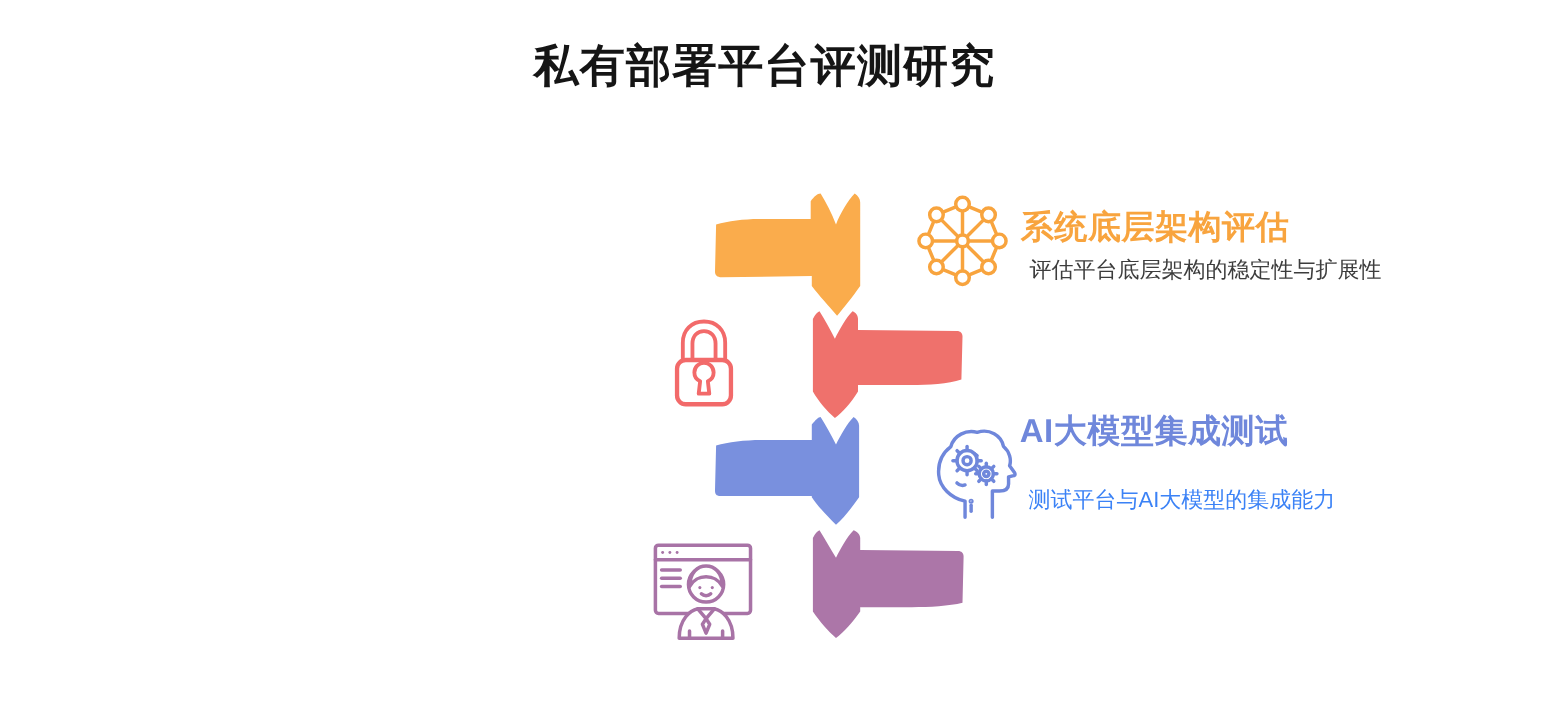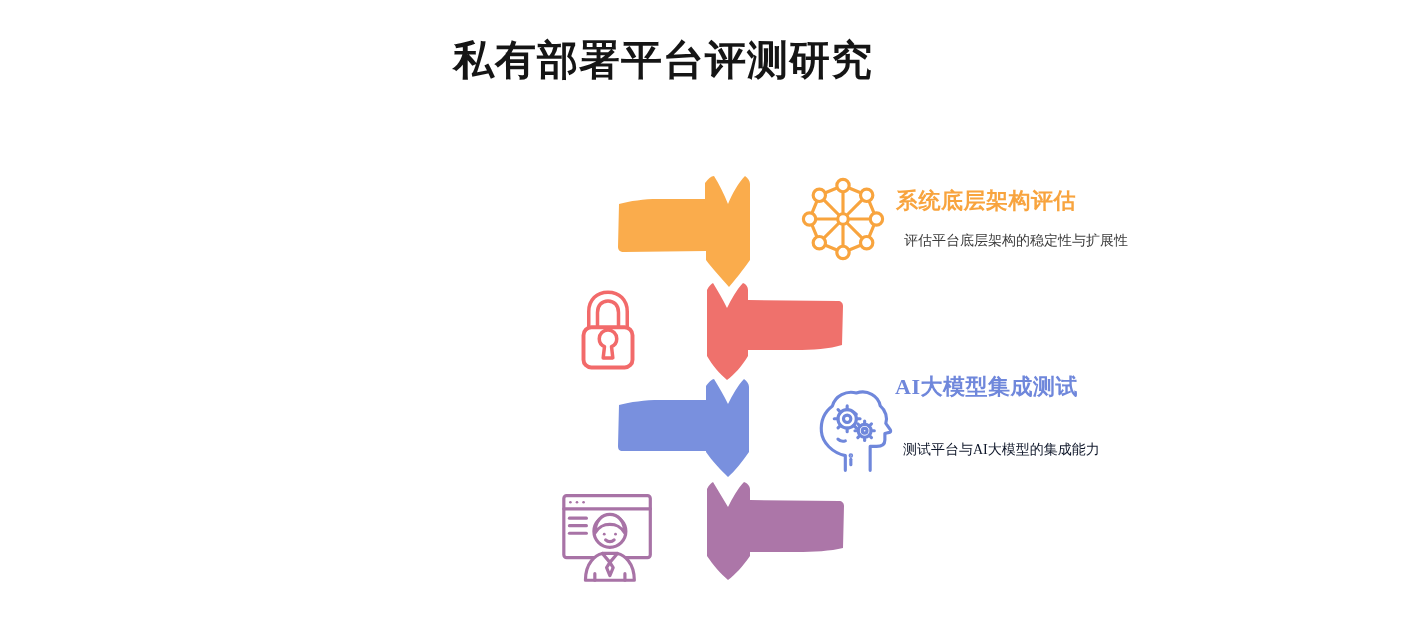--- a/index.html
+++ b/index.html
@@ -1,46 +1,47 @@
 <!DOCTYPE html>
 <html><head>
 <meta charset="utf-8">
 <style>
   html,body{margin:0;padding:0;background:#fff;}
   .canvas{
     position:relative;
     width:1251px;height:640px;
     background:#fff;
     overflow:hidden;
-    font-family:Liberation Serif, serif;
+    font-family:Liberation Sans, sans-serif;
+    margin-left:32px;
   }
   .main-title{
     position:absolute;
     left:75px;right:0;top:33px;
     text-align:center;
     font-size:41px;
     font-weight:800;
     letter-spacing:1px;
     color:#151515;
   }
   .ribbons{position:absolute;left:0;top:0;width:1415px;height:640px;}
   .ribbon{fill:var(--ribbon);}
   .branch{position:absolute;}
   .branch .icon{color:var(--accent);position:absolute;}
   .branch-title{
     position:absolute;
-    font-size:22px;
+    font-size:30px;
     font-weight:700;
     letter-spacing:0.5px;
     white-space:nowrap;
     color:var(--accent);
   }
   .branch-sub{
     position:absolute;
-    font-size:14px;
+    font-size:20px;
     font-weight:400;
     white-space:nowrap;
     color:#3d3d3d;
   }
 </style>
 </head>
 <body>
 
 <div class="canvas">
 
@@ -111,21 +112,21 @@
         <line x1="62.1" y1="57.9" x2="59.6" y2="60.4"></line>
       <line x1="60" y1="53" x2="56.5" y2="53"></line>
         <line x1="62.1" y1="48.1" x2="59.6" y2="45.6"></line>
       <line x1="67" y1="46" x2="67" y2="42.5"></line>
         <line x1="71.9" y1="48.1" x2="74.4" y2="45.6"></line>
       <path d="M38 62 C40 64 43 65 46 64"></path>
       <line x1="52" y1="84" x2="52" y2="90"></line>
       <circle cx="52" cy="80" r="0.8" fill="currentColor"></circle>
     </svg>
     <div class="branch-title" style="left:895px;top:372px;">AI大模型集成测试</div>
-    <div class="branch-sub" style="left: 903px; top: 441px; color: #0f172a;">测试平台与AI大模型的集成能力</div>
+    <div class="branch-sub" style="left: 903px; top: 441px; color: #3b82f6;">测试平台与AI大模型的集成能力</div>
   </div>
 
   <div class="branch" style="--accent: #A873A6; --ribbon: #AC76A8;">
 
     <svg class="icon" style="left:561px;top:489px;" width="94" height="96" viewBox="0 0 100 100" fill="none" stroke="currentColor" stroke-width="3.4" stroke-linecap="round" stroke-linejoin="round">
       <rect x="3" y="6" width="92" height="66" rx="3"></rect>
       <line x1="3" y1="20" x2="95" y2="20"></line>
       <circle cx="10" cy="13" r="1.4" fill="currentColor" stroke="none"></circle>
       <circle cx="17" cy="13" r="1.4" fill="currentColor" stroke="none"></circle>
       <circle cx="24" cy="13" r="1.4" fill="currentColor" stroke="none"></circle>

